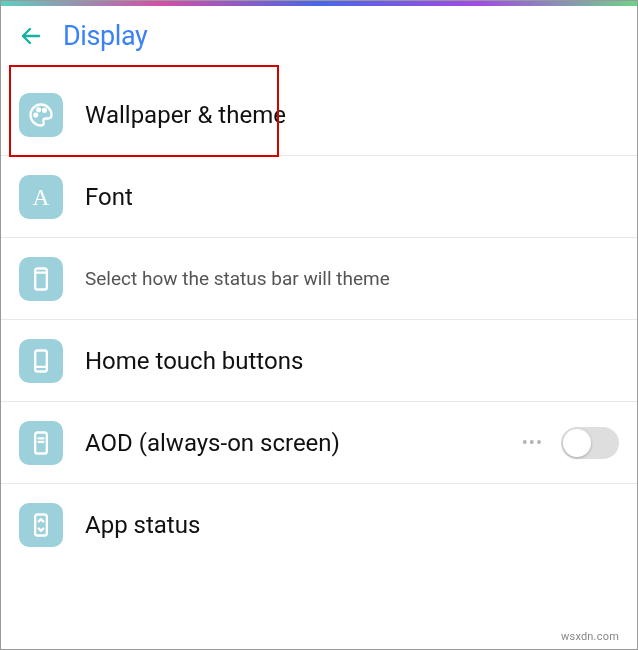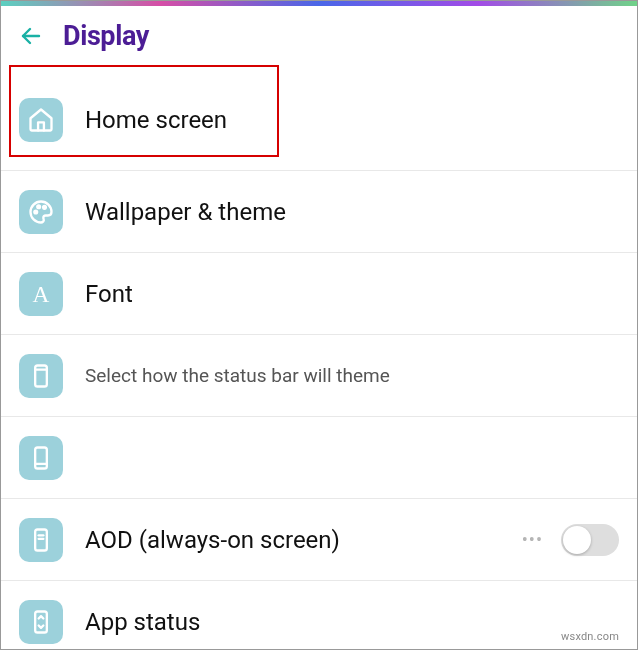--- a/index.html
+++ b/index.html
@@ -25,22 +25,22 @@
     .back-arrow {
       width: 24px;
       height: 24px;
       display: flex;
       align-items: center;
       justify-content: center;
       cursor: pointer;
     }
     .header-title {
       font-size: 27px;
-      font-weight: 700;
-      color: #4c1d95;
+      font-weight: 400;
+      color: #3b82f6;
       letter-spacing: -0.4px;
     }
     .highlight-box {
       position: absolute;
       top: 64px;
       left: 8px;
       width: 270px;
       height: 92px;
       border: 2px solid #d60000;
       pointer-events: none;
@@ -136,31 +136,20 @@
       <polyline points="11 5 4 12 11 19"></polyline>
     </svg>
   </div>
   <div class="header-title">Display</div>
 </div>
 
 <div class="highlight-box"></div>
 
 <div class="list">
 
-  <div class="row first">
-    <div class="icon-box">
-      <svg width="28" height="28" viewBox="0 0 24 24" fill="none" stroke="#fff" stroke-width="2" stroke-linecap="round" stroke-linejoin="round">
-        <path d="M3 10.5 L12 3 L21 10.5 V20 a1 1 0 0 1 -1 1 H4 a1 1 0 0 1 -1 -1 Z"></path>
-        <path d="M9.5 21 V14 h5 v7"></path>
-      </svg>
-    </div>
-    <div class="label-group">
-      <div class="row-label">Home screen</div>
-    </div>
-  </div>
 
   <div class="row">
     <div class="icon-box">
       <svg width="28" height="28" viewBox="0 0 24 24" fill="none" stroke="#fff" stroke-width="2" stroke-linecap="round" stroke-linejoin="round">
         <path d="M12 21a9 9 0 1 1 9-9c0 2-1.5 3-3 3h-2a2 2 0 0 0-2 2c0 1.2 1 2 0 3-0.5 0.5-1 1-2 1z"></path>
         <circle cx="7.5" cy="12" r="1.2" fill="#fff"></circle>
         <circle cx="10" cy="7.5" r="1.2" fill="#fff"></circle>
         <circle cx="15" cy="8" r="1.2" fill="#fff"></circle>
       </svg>
     </div>
@@ -191,20 +180,23 @@
       <div class="row-sub">Select how the status bar will theme</div>
     </div>
   </div>
 
   <div class="row">
     <div class="icon-box">
       <svg width="28" height="28" viewBox="0 0 24 24" fill="none" stroke="#fff" stroke-width="2" stroke-linecap="round" stroke-linejoin="round">
         <rect x="7" y="3" width="10" height="18" rx="2"></rect>
         <line x1="7" y1="17" x2="17" y2="17"></line>
       </svg>
+    </div>
+    <div class="label-group">
+      <div class="row-label">Home touch buttons</div>
     </div>
   </div>
 
   <div class="row">
     <div class="icon-box">
       <svg width="28" height="28" viewBox="0 0 24 24" fill="none" stroke="#fff" stroke-width="2" stroke-linecap="round" stroke-linejoin="round">
         <rect x="7" y="3" width="10" height="18" rx="2"></rect>
         <line x1="10" y1="8" x2="14" y2="8"></line>
         <line x1="10" y1="11" x2="14" y2="11"></line>
       </svg>

